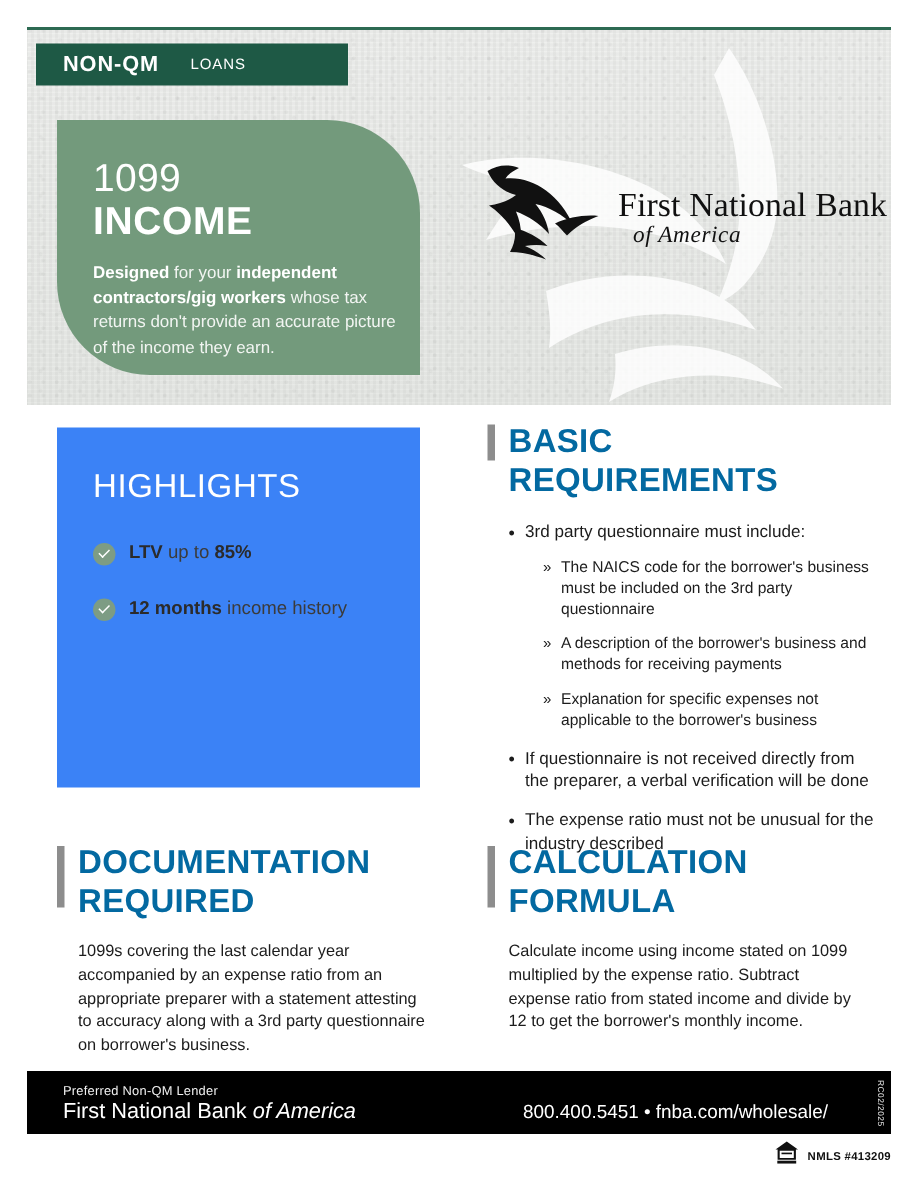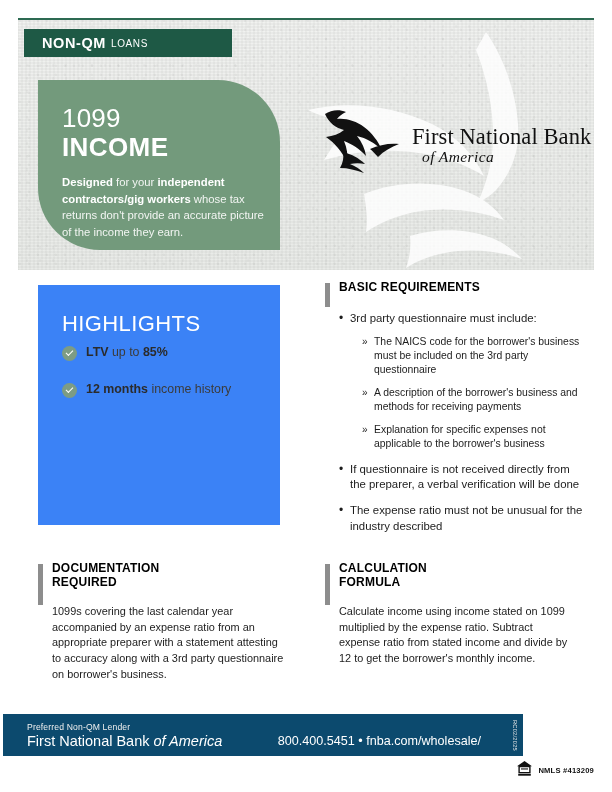--- a/index.html
+++ b/index.html
@@ -18,21 +18,21 @@
     background-size:3px 3px, 4px 4px, 9px 9px, 13px 13px, 100% 100%;
   }
   .band-topline{position:absolute;left:18px;top:18px;width:576px;height:1.5px;background:#2d6a52;}
   .watermark{position:absolute;left:300px;top:20px;width:300px;height:250px;overflow:hidden;opacity:.85;}
   .watermark svg{position:absolute;left:-10px;top:-6px;}
 
   
   .tab{
     position:absolute;left:24px;top:29px;height:28px;min-width:208px;
     background:#1e5945;color:#ffffff;display:flex;align-items:center;
-    padding:0 16px 0 18px;box-sizing:border-box;letter-spacing:.6px;
+    padding:0 16px 0 18px;box-sizing:border-box;letter-spacing:.6px;gap:16px;
   }
   .tab .b{font-weight:700;font-size:14.5px;}
   .tab .l{font-weight:400;font-size:10px;margin-left:5px;}
 
   
   .hero{
     position:absolute;left:38px;top:80px;width:242px;height:170px;
     background:#739a7c;border-radius:0 62px 0 62px;
     box-sizing:border-box;padding:24px 8px 0 24px;color:#ffffff;
   }
@@ -43,50 +43,50 @@
 
   
   .logo{position:absolute;left:315px;top:100px;width:265px;height:78px;}
   .logo .mark{position:absolute;left:0;top:2px;}
   .logo .name{position:absolute;left:97px;top:24px;font-family:"Liberation Serif",serif;font-size:22.5px;color:#111;letter-spacing:.1px;white-space:nowrap;}
   .logo .sub{position:absolute;left:107px;top:48px;font-family:"Liberation Serif",serif;font-style:italic;font-size:15.5px;color:#111;letter-spacing:.4px;}
 
   
   .highlights{position:absolute;left:38px;top:285px;width:242px;height:240px;background:#3b82f6;}
   .highlights h2{margin:0;position:absolute;left:24px;top:26px;color:#ffffff;font-weight:400;font-size:22px;letter-spacing:.4px;}
-  .hl-list{position:absolute;left:24px;top:60px;width:200px;}
+  .hl-list{position:absolute;left:24px;top:76px;width:200px;}
   .hl-item{display:flex;align-items:flex-start;margin-bottom:21px;}
   .tick{flex:0 0 auto;width:15px;height:15px;border-radius:50%;background:#7d9c84;position:relative;margin-top:1px;}
   .tick:after{content:"";position:absolute;left:4px;top:4.2px;width:6.2px;height:3.2px;border-left:1.6px solid #fff;border-bottom:1.6px solid #fff;transform:rotate(-45deg);}
   .hl-txt{margin-left:9px;font-size:12.4px;line-height:1.25;color:#3b3b3b;}
   .hl-txt b{font-weight:700;color:#2b2b2b;}
 
   
   .sec{position:absolute;}
   .sec .bar{position:absolute;left:0;top:2px;width:5px;background:#8d8d8d;}
-  .sec h3{margin:0;padding-left:14px;color:#000000;font-weight:700;font-size:12px;line-height:1.16;letter-spacing:.2px;}
+  .sec h3{margin:0;padding-left:14px;color:#0369a1;font-weight:700;font-size:22px;line-height:1.16;letter-spacing:.2px;}
 
   
   #basic-req{left:325px;top:281px;width:258px;}
   #basic-req .bar{height:24px;}
   .req-list{margin:0;padding:0;list-style:none;padding-left:14px;margin-top:16px;}
   .req-list>li{position:relative;padding-left:11px;font-size:11.4px;line-height:1.34;color:#1c1c1c;margin-bottom:11px;}
   .req-list>li:before{content:"\2022";position:absolute;left:0;top:-1px;font-size:12px;}
   .sub-list{margin:9px 0 0 0;padding:0;list-style:none;padding-left:12px;}
   .sub-list li{position:relative;padding-left:12px;font-size:10.4px;line-height:1.34;color:#1c1c1c;margin-bottom:9px;}
   .sub-list li:before{content:"\00BB";position:absolute;left:0;top:0;font-size:10px;}
 
   
   #doc-req{left:38px;top:562px;width:250px;}
   #calc-form{left:325px;top:562px;width:250px;}
   #doc-req .bar,#calc-form .bar{height:41px;}
   .sec p.body{margin:14px 0 0 0;padding-left:14px;font-size:10.9px;line-height:1.45;color:#1c1c1c;}
 
   
-  .footer{position:absolute;left:3px;top:714px;width:520px;height:42px;background:#0c4a6e;color:#fff;}
+  .footer{position:absolute;left:18px;top:714px;width:576px;height:42px;background:#000000;color:#fff;}
   .f-pre{position:absolute;left:24px;top:8px;font-size:8.6px;letter-spacing:.15px;color:#f0f0f0;}
   .f-name{position:absolute;left:24px;top:19px;font-size:14.5px;font-weight:400;white-space:nowrap;}
   .f-name i{font-style:italic;}
   .f-contact{position:absolute;right:42px;top:20px;font-size:12.6px;white-space:nowrap;}
   .f-rot{position:absolute;right:4px;top:6px;width:12px;height:32px;}
   .f-rot span{display:block;transform:rotate(90deg);transform-origin:left top;position:absolute;left:11px;top:0;font-size:5.6px;letter-spacing:.3px;white-space:nowrap;color:#e8e8e8;}
   .nmls{position:absolute;right:18px;top:760px;display:flex;align-items:center;}
   .nmls-txt{font-size:7.6px;font-weight:700;color:#111;margin-left:5px;letter-spacing:.2px;}
 </style>
 </head>

